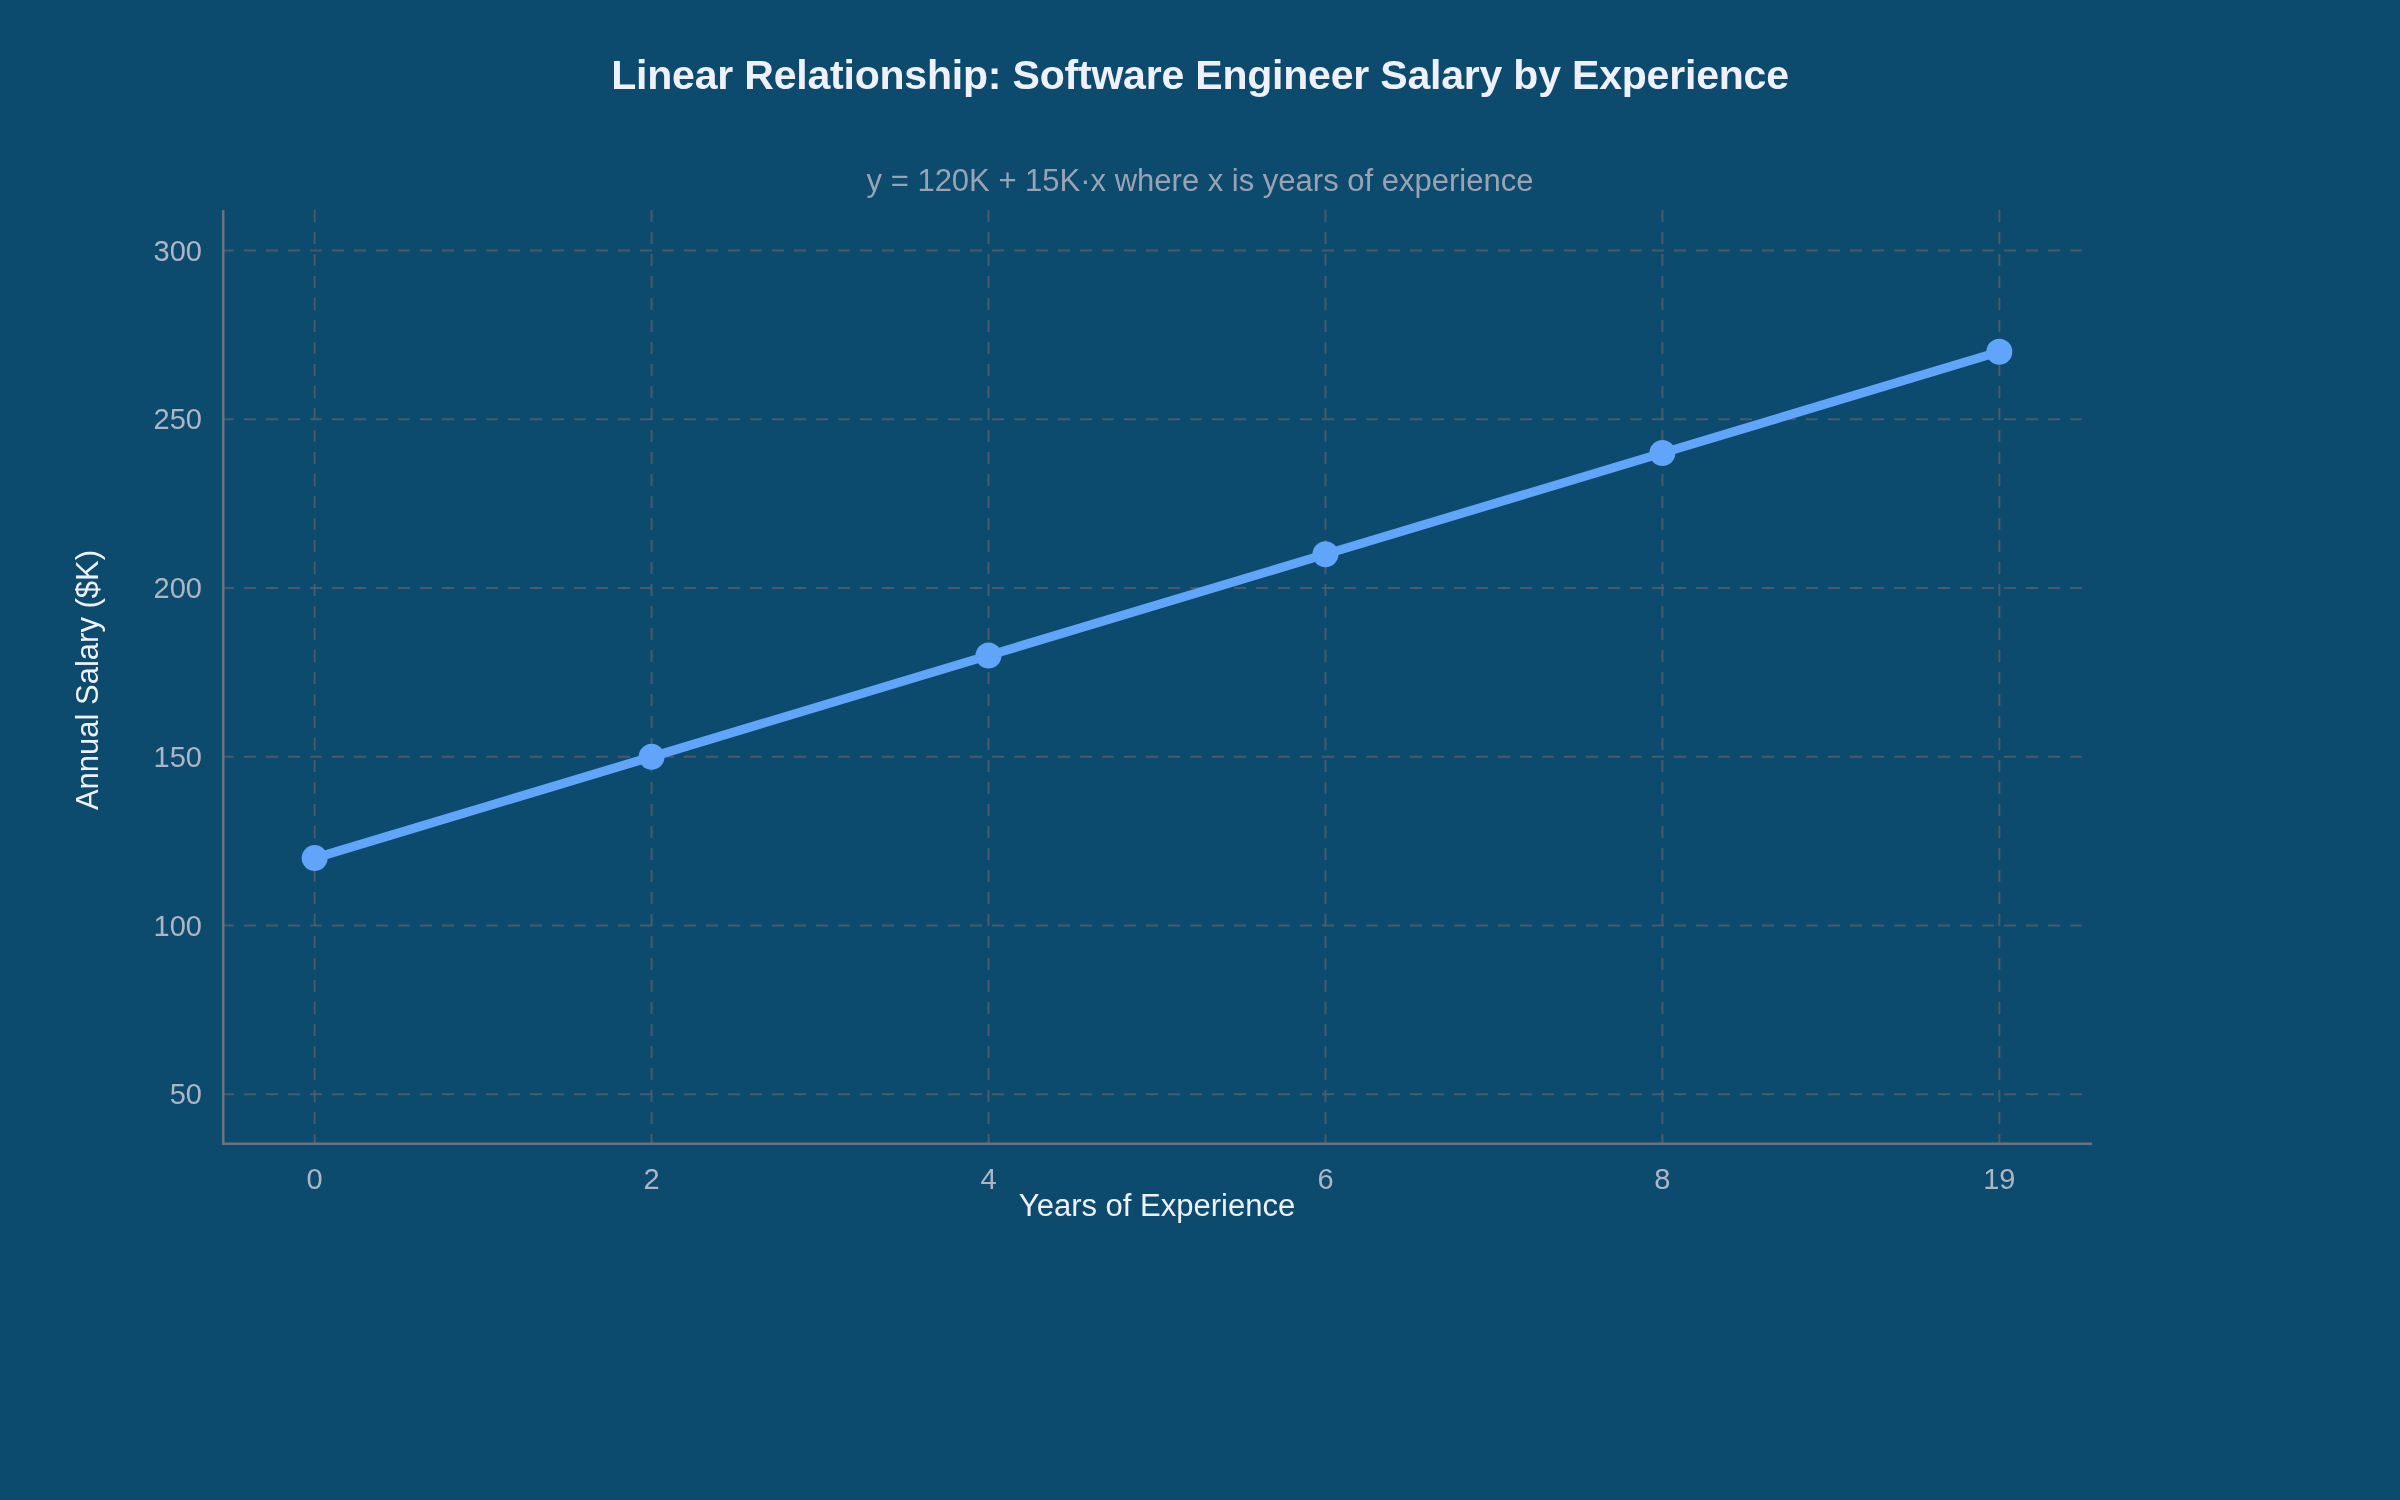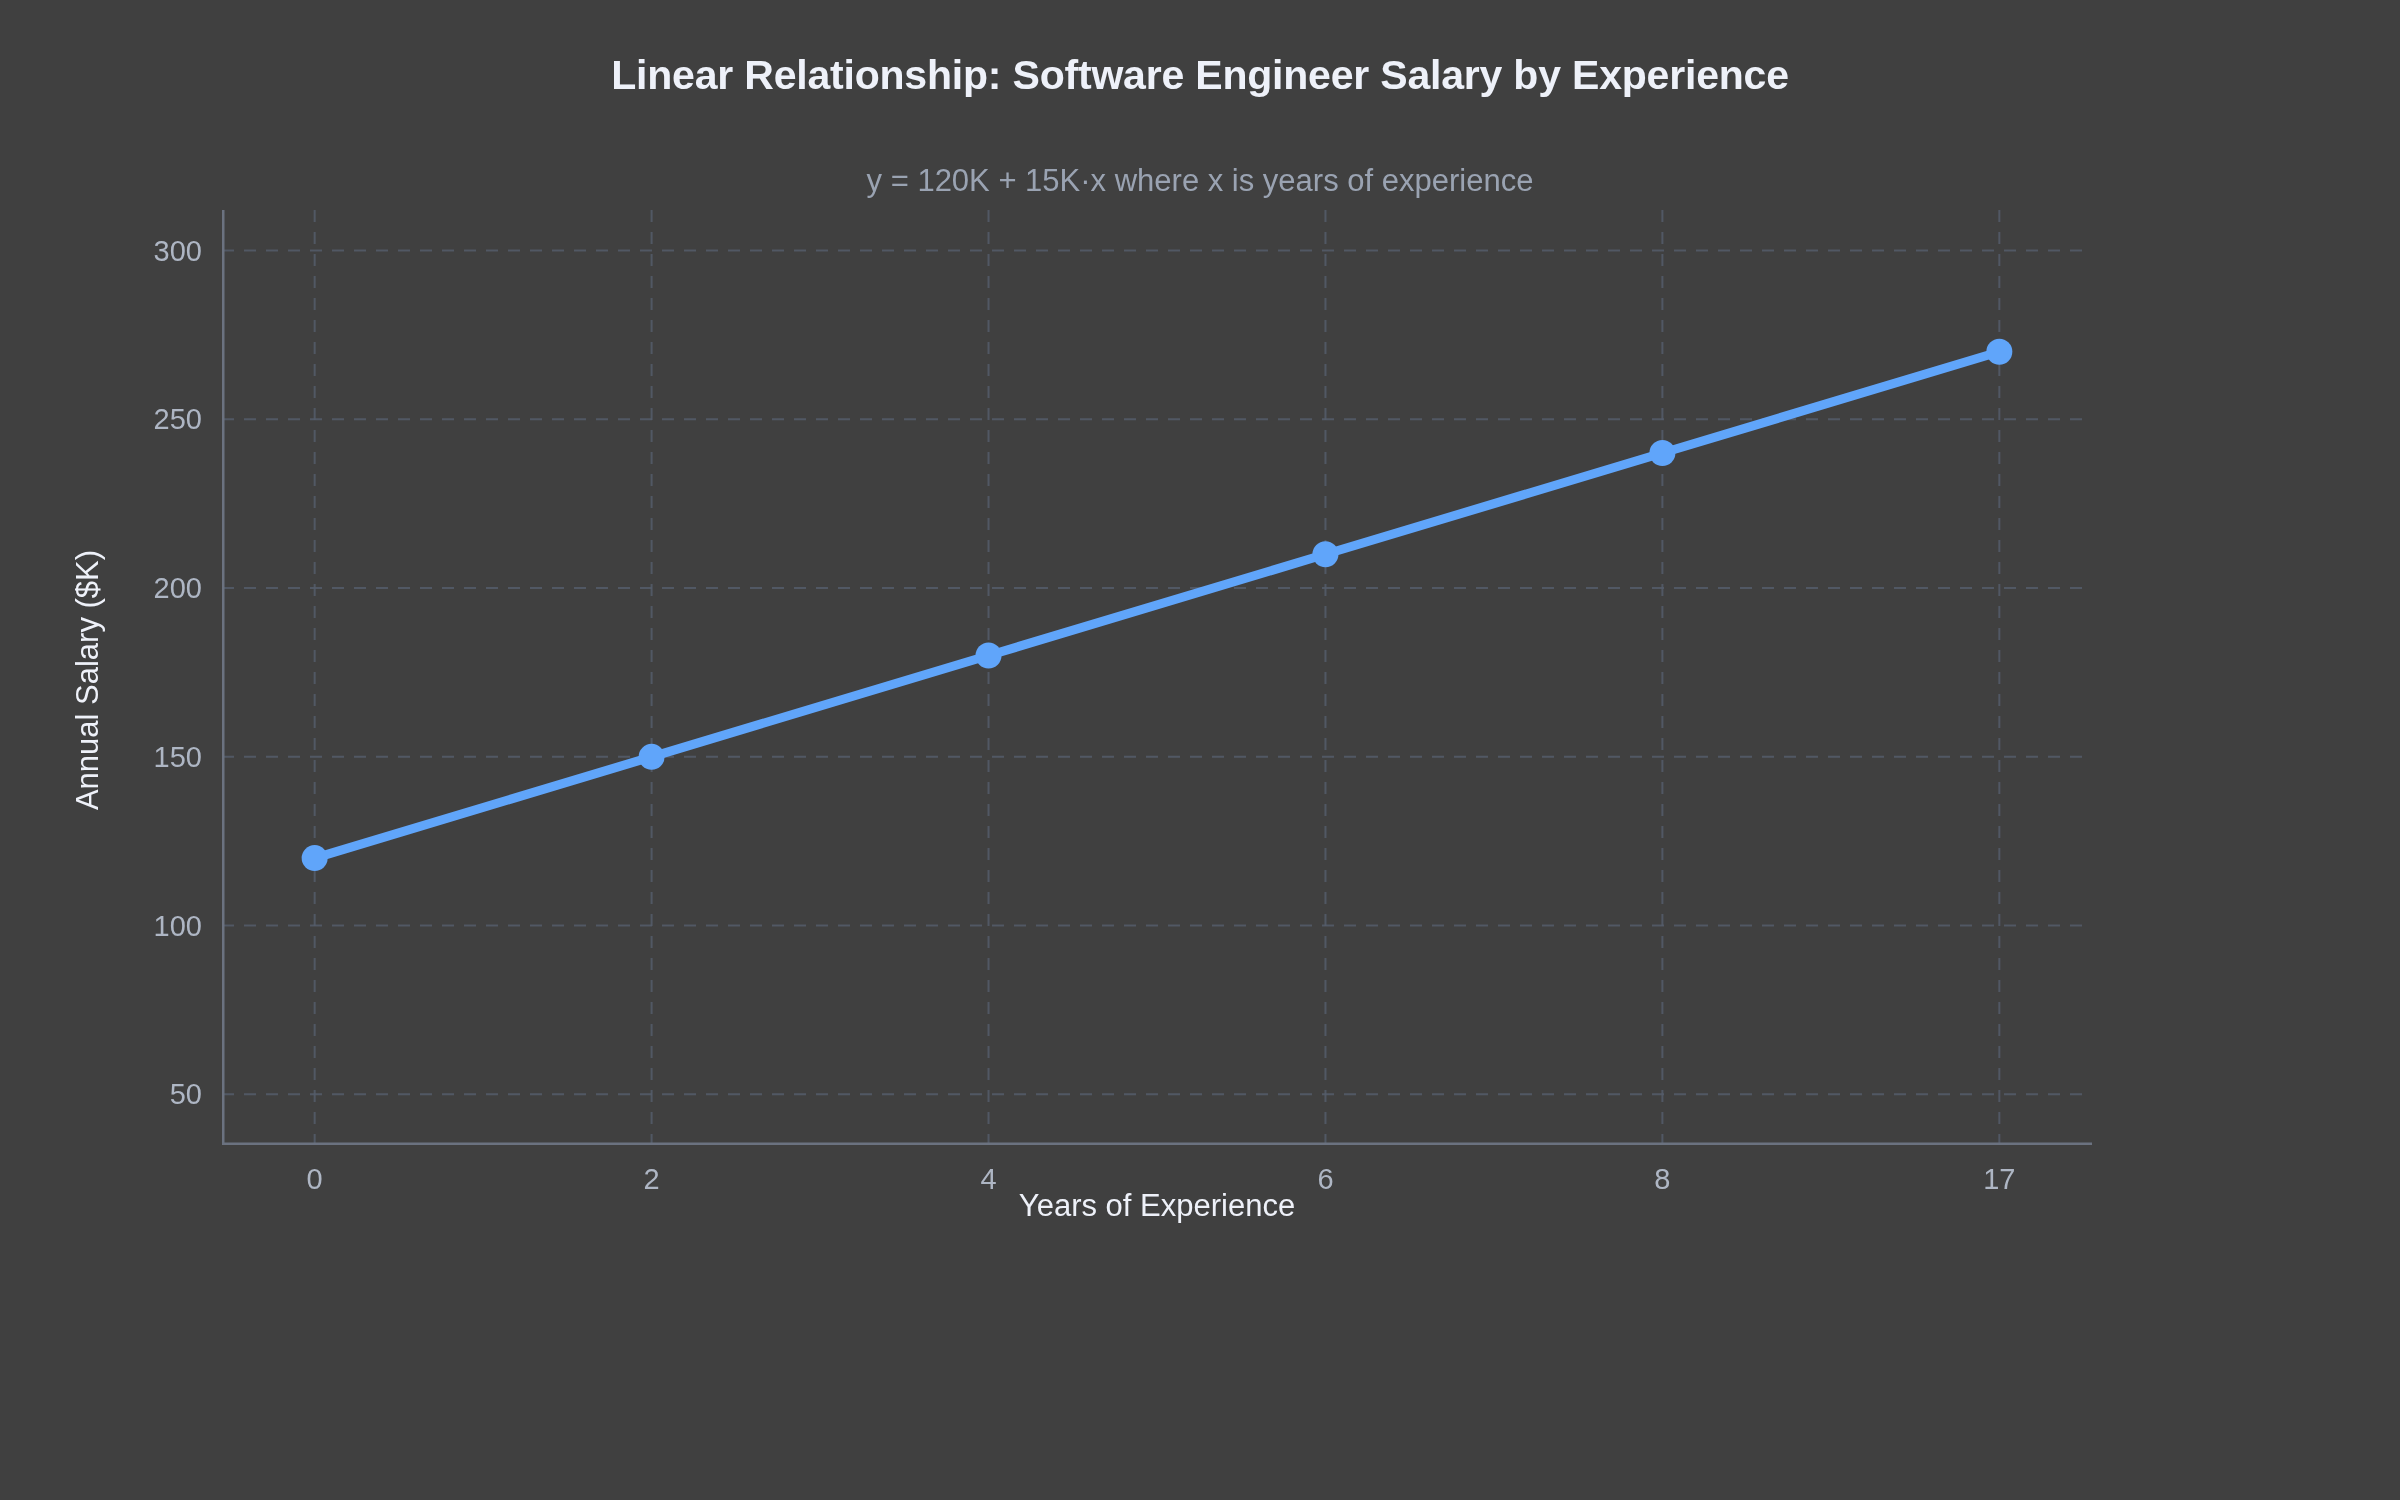--- a/index.html
+++ b/index.html
@@ -12,21 +12,21 @@
     height: 1500px;
     overflow: hidden;
     font-family: "Liberation Sans", sans-serif;
     -webkit-font-smoothing: antialiased;
   }
 
   #figure {
     position: relative;
     width: 2400px;
     height: 1500px;
-    background: #404040;
+    background: #0c4a6e;
   }
 
   
   #chart-title {
     position: absolute;
     left: 0;
     top: 52px;
     width: 2400px;
     text-align: center;
     font-size: 41px;
@@ -195,17 +195,17 @@
       <div class="y-tick-label" style="top: 378.1px;">200</div>
       <div class="y-tick-label" style="top: 209.3px;">250</div>
       <div class="y-tick-label" style="top: 40.5px;">300</div>
     </div>
   <div id="x-tick-layer">
       <div class="x-tick-label" style="left: 92.7px;">0</div>
       <div class="x-tick-label" style="left: 429.6px;">2</div>
       <div class="x-tick-label" style="left: 766.5px;">4</div>
       <div class="x-tick-label" style="left: 1103.5px;">6</div>
       <div class="x-tick-label" style="left: 1440.4px;">8</div>
-      <div class="x-tick-label" style="left: 1777.3px;">17</div>
+      <div class="x-tick-label" style="left: 1777.3px;">19</div>
     </div>
 
 
 </div>
 
 </body></html>

